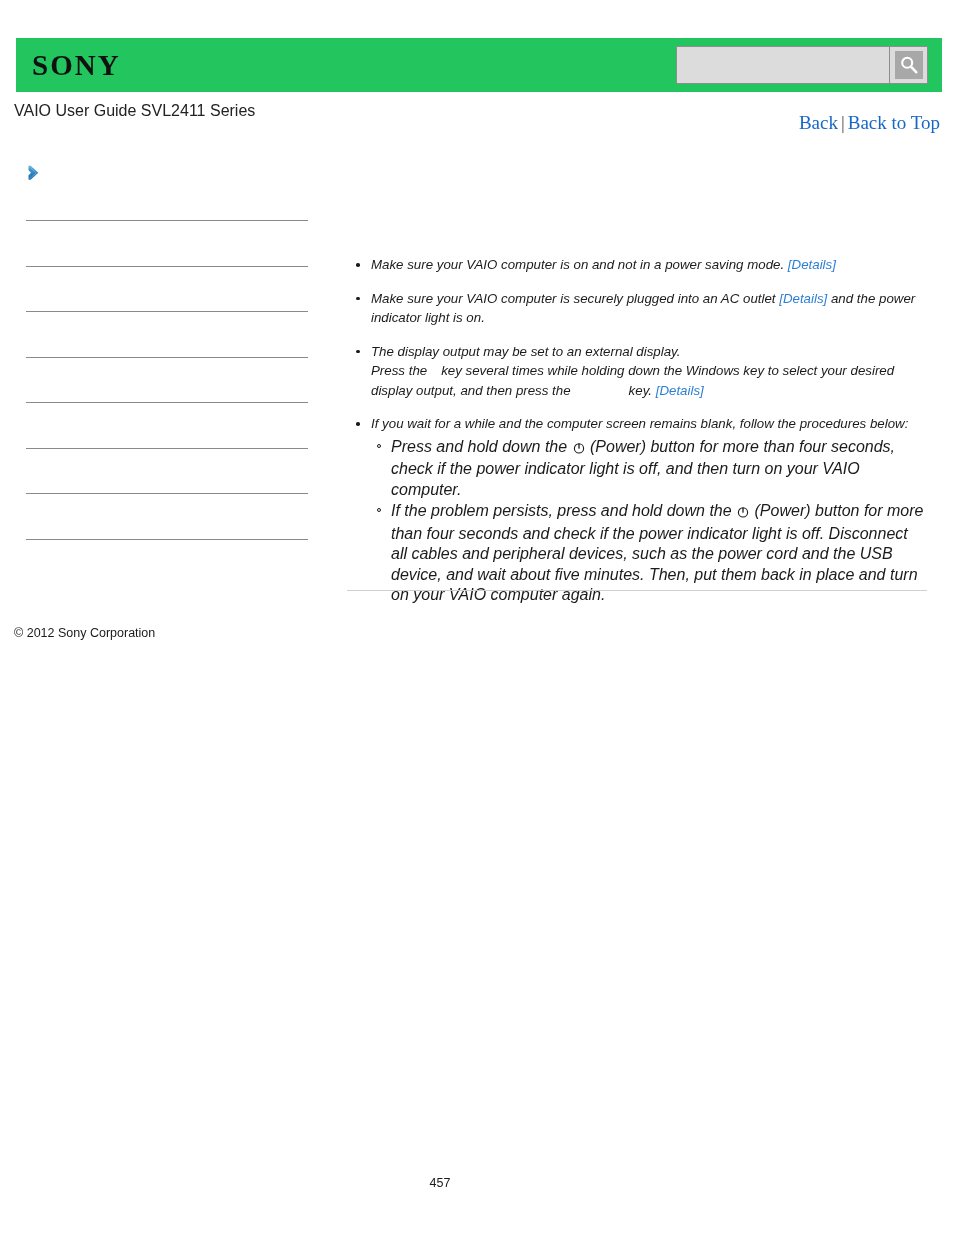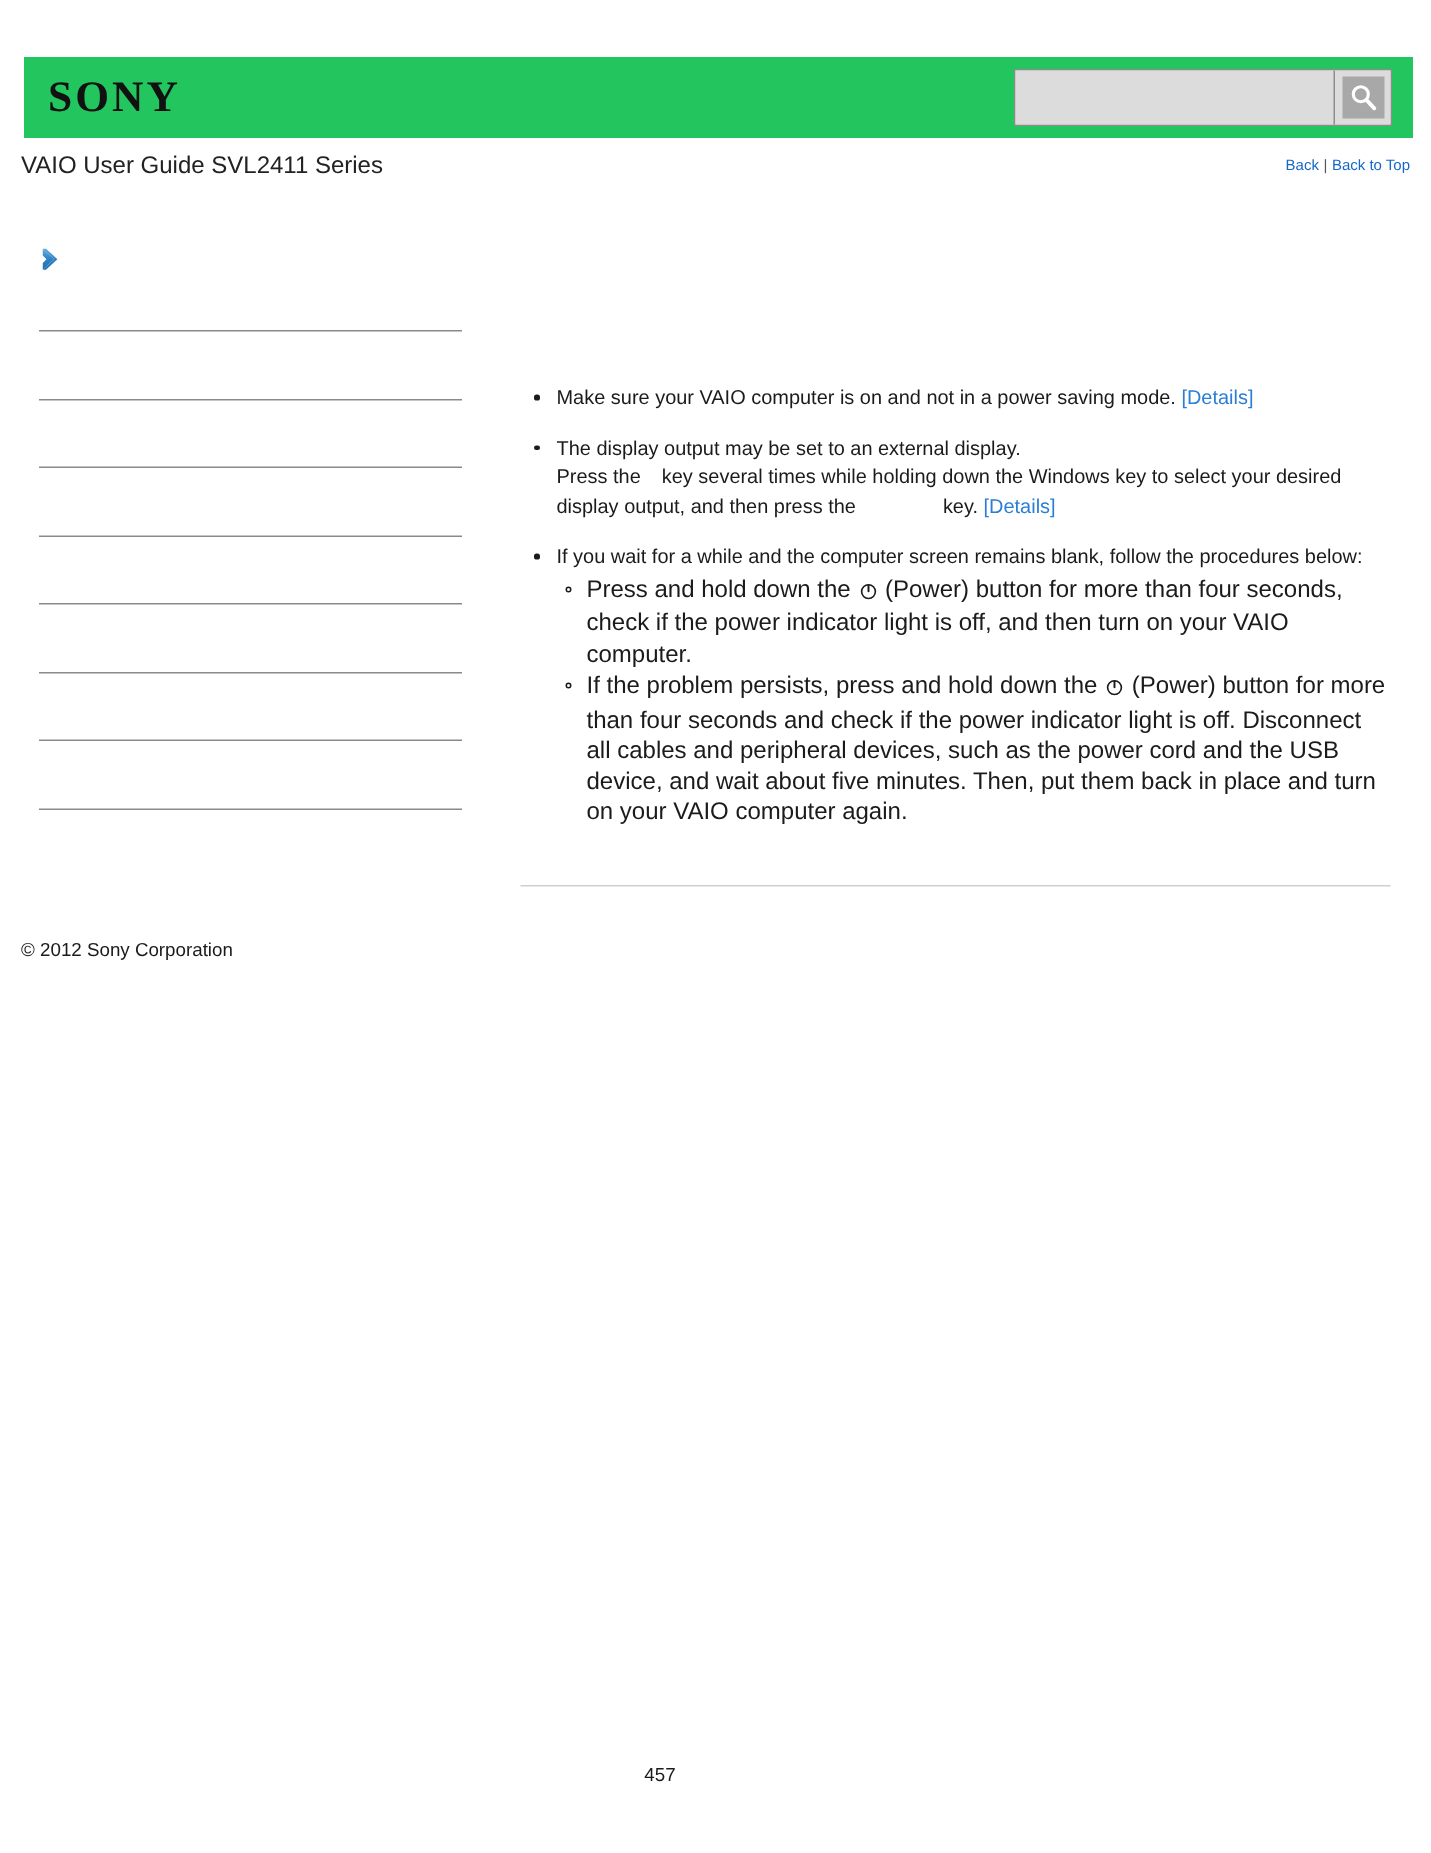--- a/index.html
+++ b/index.html
@@ -91,24 +91,25 @@
     position: absolute;
     left: 0;
     top: 0;
     font-size: 16px;
     color: #222222;
     line-height: 22px;
   }
   .nav-links {
     position: absolute;
     right: 0;
-    top: 0;
-    font-size: 10px;
+    top: 12px;
+    font-size: 19px;
     line-height: 22px;
     white-space: nowrap;
+    font-family: Liberation Serif, serif;
   }
   .nav-links a {
     color: #1668c8;
     text-decoration: none;
   }
   .nav-sep {
     color: #555;
     padding: 0 3px;
   }
 
@@ -156,20 +157,21 @@
   .content {
     position: absolute;
     left: 347px;
     top: 255px;
     width: 580px;
   }
   ul.blist {
     list-style: none;
     margin: 0;
     padding: 0;
+    font-style: italic;
   }
   ul.blist > li {
     position: relative;
     padding-left: 24px;
     margin-bottom: 14px;
     font-size: 13.3px;
     line-height: 19.5px;
     color: #1b1b1b;
   }
   ul.blist > li::before {
@@ -298,20 +300,21 @@
     <li></li>
     <li></li>
   </ul>
 </div>
 
 <div class="content">
   <ul class="blist">
 
     <li><span>Make sure your VAIO computer is on and not in a power saving mode. </span><a href="#" class="details">[Details]</a><span></span></li>
 
+    <li><span>Make sure your VAIO computer is securely plugged into an AC outlet </span><a href="#" class="details">[Details]</a><span> and the power indicator light is on.</span></li>
 
     <li><span>The display output may be set to an external display.</span><br><span>Press the</span><span class="keygap gap-sm"></span><span>key several times while holding down the Windows key to select your desired display output, and then press the</span><span class="keygap gap-lg"></span><span>key. </span><a href="#" class="details">[Details]</a></li>
 
     <li><span>If you wait for a while and the computer screen remains blank, follow the procedures below:</span>
       <ul class="sublist">
         <li><span>Press and hold down the </span><span class="pwr"><svg width="12" height="12" viewBox="0 0 12 12" aria-hidden="true">
                 <circle cx="6" cy="6.4" r="4.6" fill="none" stroke="#1b1b1b" stroke-width="1.1"></circle>
                 <line x1="6" y1="2.2" x2="6" y2="6.2" stroke="#1b1b1b" stroke-width="1.3" stroke-linecap="round"></line>
               </svg></span><span> (Power) button for more than four seconds, check if the power indicator light is off, and then turn on your VAIO computer.</span></li>
         <li><span>If the problem persists, press and hold down the </span><span class="pwr"><svg width="12" height="12" viewBox="0 0 12 12" aria-hidden="true">

